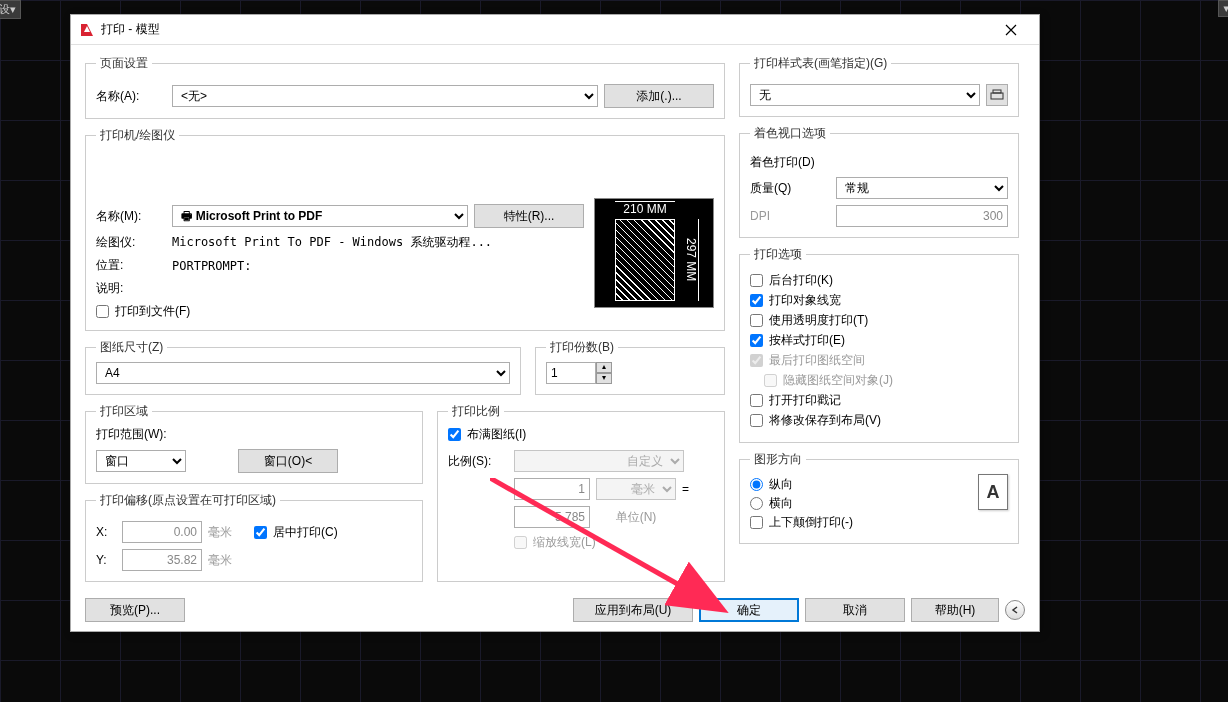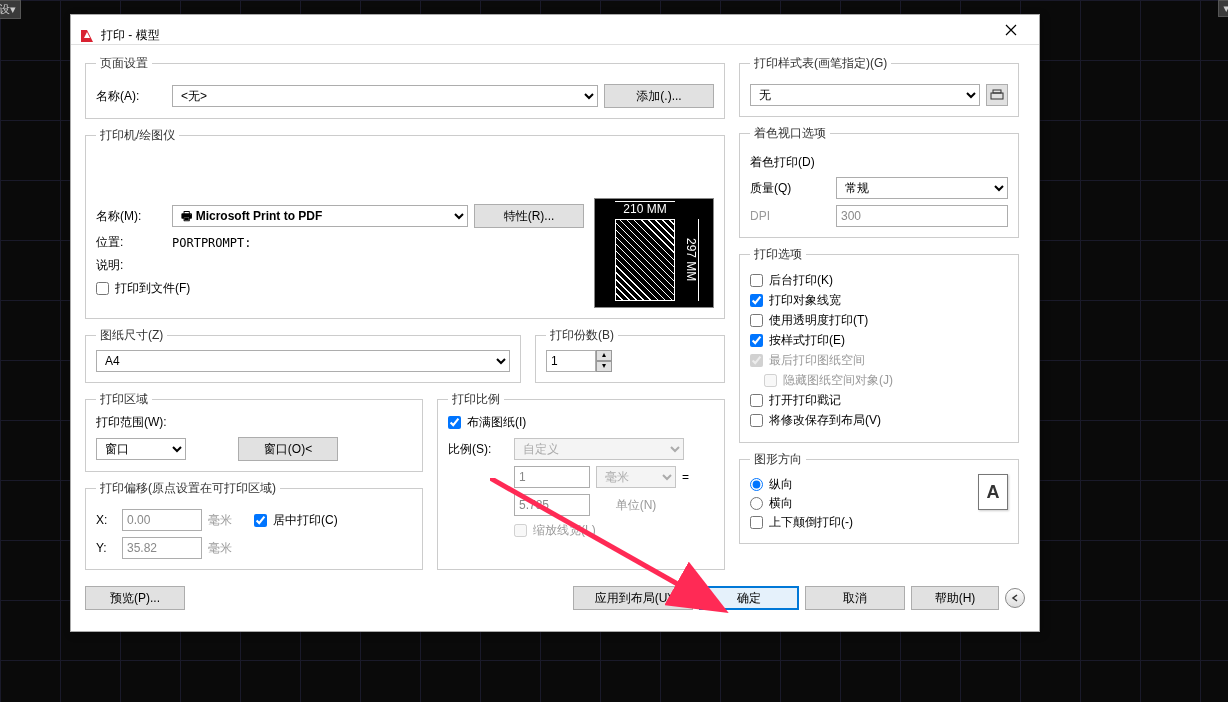--- a/index.html
+++ b/index.html
@@ -1,19 +1,19 @@
 <!DOCTYPE html>
 <html><head>
 <meta charset="utf-8">
 <style>
 *{box-sizing:border-box;font-family:"Microsoft YaHei","SimSun",Arial,sans-serif;font-size:12px;}
 body{margin:0;background:#000;width:1228px;height:702px;position:relative;overflow:hidden;}
 .grid-bg{position:absolute;inset:0;background:#0a0a0a;background-image:linear-gradient(#1a1a2a 1px,transparent 1px),linear-gradient(90deg,#1a1a2a 1px,transparent 1px);background-size:60px 60px;}
 .dialog{position:absolute;left:70px;top:14px;width:970px;height:618px;background:#fff;border:1px solid #aaa;box-shadow:2px 2px 8px rgba(0,0,0,.3);}
-.titlebar{height:30px;display:flex;align-items:flex-end;padding:0 8px;border-bottom:1px solid #e0e0e0;}
+.titlebar{height:30px;display:flex;align-items:center;padding:0 8px;border-bottom:1px solid #e0e0e0;}
 .app-icon{width:16px;height:16px;margin-right:6px;display:inline-flex;align-items:center;justify-content:center;}
 .app-icon svg{width:16px;height:16px;}
 .title-text{flex:1;font-size:12px;}
 .close-btn{width:40px;height:28px;display:flex;align-items:center;justify-content:center;cursor:pointer;}
 .body-area{display:flex;padding:10px 0 0 14px;gap:14px;}
 .left-col{width:640px;}
 .right-col{width:280px;}
 fieldset{border:1px solid #ccc;margin:0 0 8px 0;padding:6px 10px 10px 10px;}
 legend{padding:0 4px;color:#333;}
 .row{display:flex;align-items:center;margin-top:6px;gap:6px;}
@@ -24,21 +24,21 @@
 .btn{border:1px solid #adadad;background:#e1e1e1;height:24px;padding:0 10px;cursor:pointer;text-align:center;display:inline-flex;align-items:center;justify-content:center;}
 .btn-primary{border:2px solid #0078d7;background:#e5f1fb;}
 .preview-box{width:120px;height:110px;background:#000;border:1px solid #888;position:relative;color:#fff;font-size:10px;}
 .paper-rect{position:absolute;left:20px;top:20px;width:60px;height:82px;border:1px solid #fff;background:repeating-linear-gradient(45deg,transparent,transparent 4px,#fff 4px,#fff 5px);}
 .dim-top{position:absolute;top:2px;left:20px;width:60px;text-align:center;border-top:1px solid #fff;}
 .dim-right{position:absolute;right:14px;top:20px;writing-mode:vertical-rl;border-right:1px solid #fff;height:82px;text-align:center;}
 .two-col{display:flex;gap:14px;}
 .chk{display:inline-flex;align-items:center;gap:4px;white-space:nowrap;}
 input[type=checkbox],input[type=radio]{margin:0 2px 0 0;width:13px;height:13px;}
 .disabled{color:#999;}
-.disabled-input{background:#f0f0f0;color:#888;}
+.disabled-input{background:#f0f0f0;color:#888;text-align:right;}
 .footer{display:flex;gap:6px;padding:8px 14px;align-items:center;}
 .footer-spacer{flex:1;}
 .help-circle{width:20px;height:20px;border:1px solid #888;border-radius:50%;display:flex;align-items:center;justify-content:center;cursor:pointer;background:linear-gradient(#fff,#ddd);}
 .spinner{display:inline-flex;}
 .spinner input{width:50px;}
 .spinner-btns{display:flex;flex-direction:column;}
 .spinner-btns div{width:16px;height:11px;background:#e1e1e1;border:1px solid #999;font-size:8px;text-align:center;line-height:8px;cursor:pointer;}
 .arrow{position:absolute;pointer-events:none;z-index:1000;}
 .orient-icon{width:30px;height:36px;border:1px solid #777;background:#fff;display:flex;align-items:center;justify-content:center;font-size:18px;font-weight:bold;color:#333;box-shadow:1px 1px 2px rgba(0,0,0,.2);}
 .style-btn-icon{width:22px;height:22px;border:1px solid #adadad;background:#e1e1e1;display:flex;align-items:center;justify-content:center;cursor:pointer;}
@@ -88,20 +88,24 @@
             <div class="row">
               <span class="lbl"><span>名称(M):</span></span>
               <select style="flex:1;font-weight:bold">
                 <option>🖶 Microsoft Print to PDF</option>
               </select>
               <button class="btn" style="width:110px">
                   <span>特性(R)...</span>
                 </button>
             </div>
             <div class="row">
+              <span class="lbl">绘图仪:</span>
+              <span style="font-family:SimSun,monospace">Microsoft Print To PDF - Windows 系统驱动程...</span>
+            </div>
+            <div class="row">
               <span class="lbl">位置:</span>
               <span style="font-family:monospace">PORTPROMPT:</span>
             </div>
             <div class="row">
               <span class="lbl">说明:</span>
             </div>
             <div class="row">
               <label class="chk">
                 <input type="checkbox" style="">
                   <span>打印到文件(F)</span>

